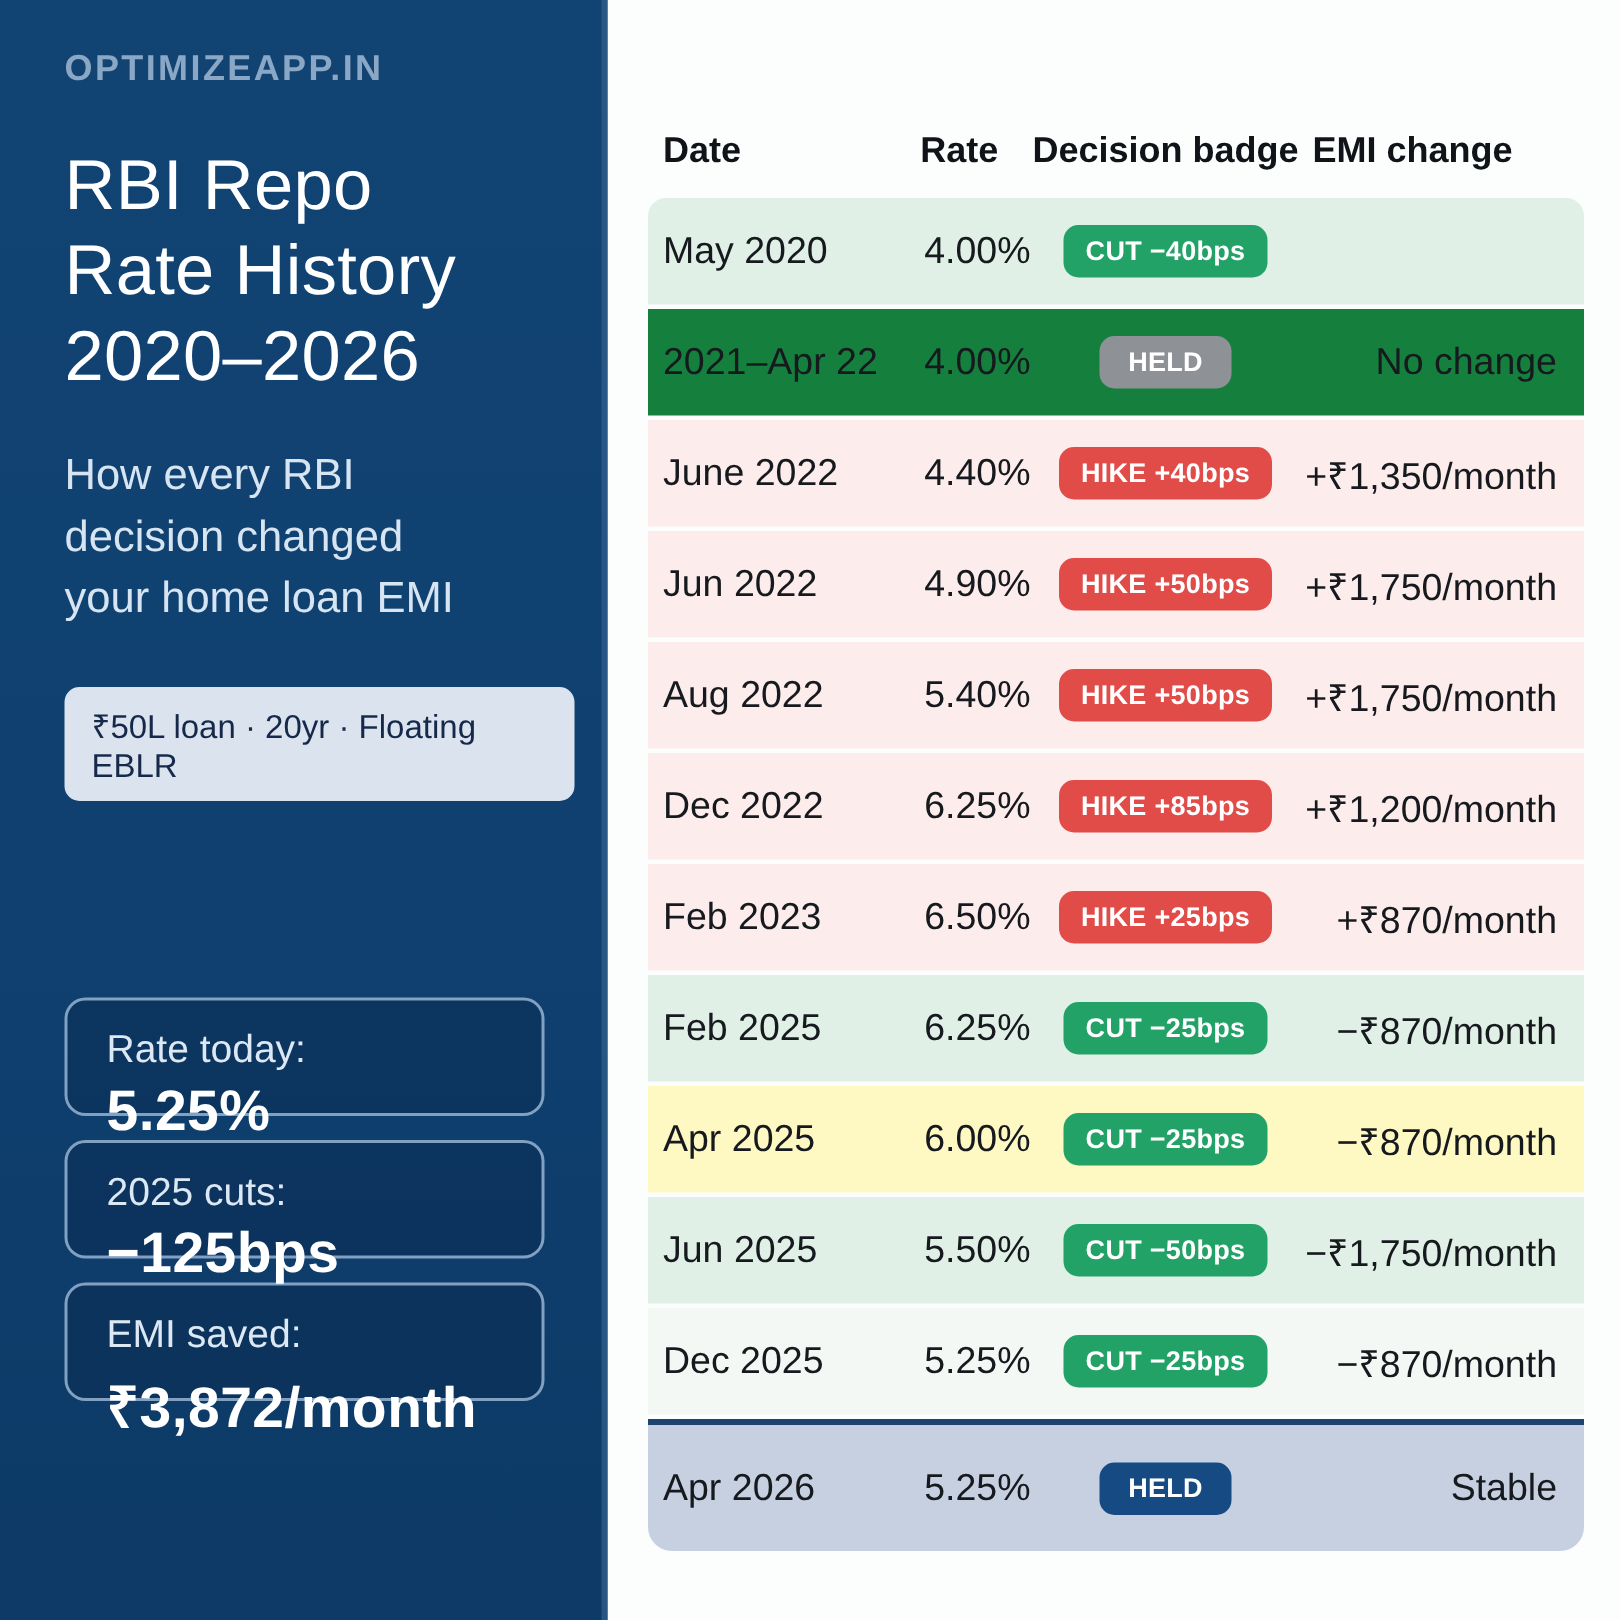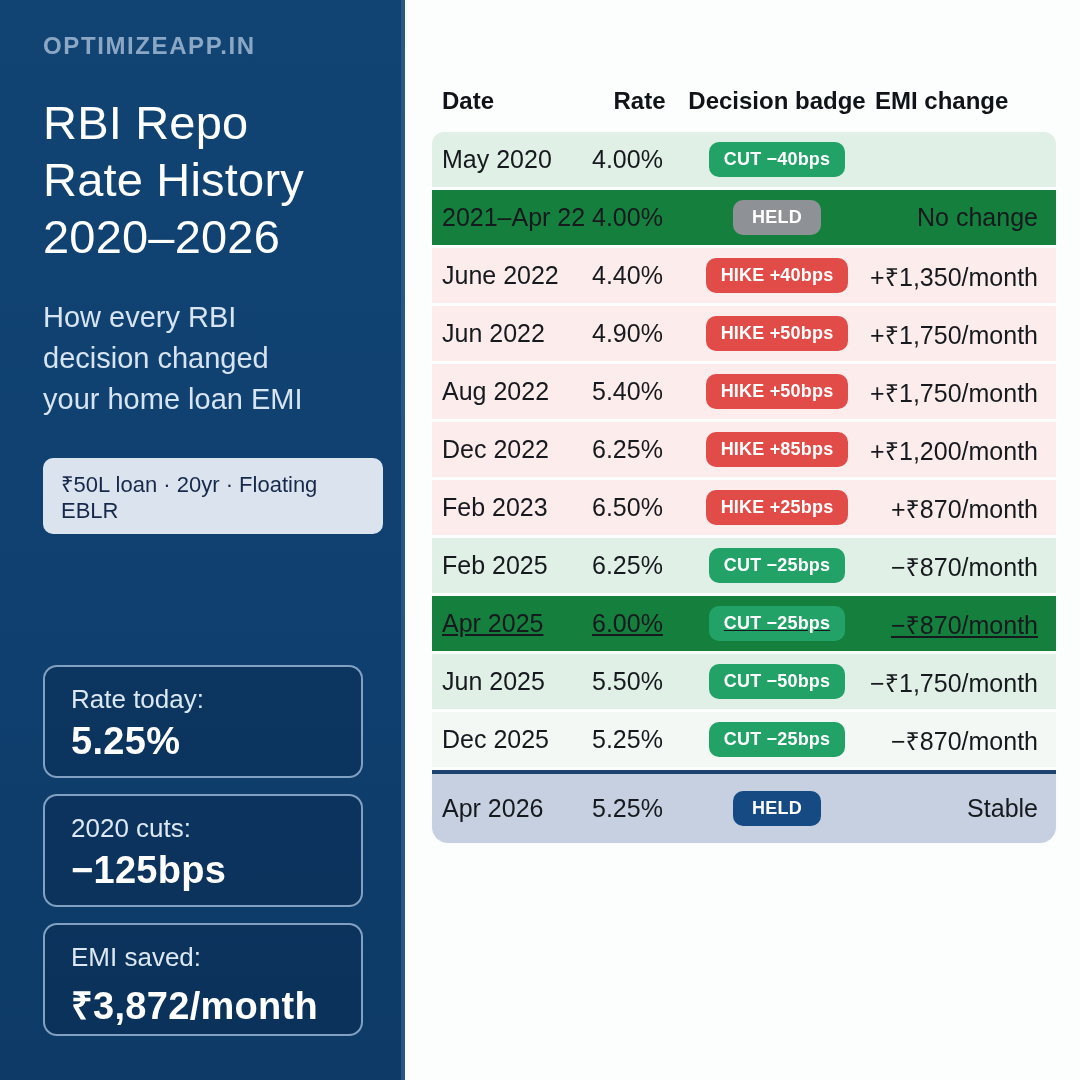--- a/index.html
+++ b/index.html
@@ -34,21 +34,21 @@
     font-size:29px;line-height:41px;font-weight:400;color:#d7e4f1;
   }
   .loan-pill{
     display:inline-block;margin-top:38px;
     background:#dbe3ee;color:#16294a;
     font-size:22px;font-weight:500;
     padding:10px 18px;border-radius:10px;
   }
   .stats{position:absolute;left:43px;right:42px;top:665px;}
   .stat-card{
-    box-sizing:border-box;height:113px;margin-bottom:16px;
+    box-sizing:border-box;height:79px;margin-bottom:16px;
     border:2px solid rgba(150,180,212,.85);border-radius:14px;
     background:rgba(8,38,70,.38);
     padding:17px 24px 0 26px;
   }
   .stat-label{font-size:26px;color:#dce8f4;font-weight:400;}
   .stat-value{font-size:38px;color:#ffffff;font-weight:700;margin-top:5px;letter-spacing:.3px;}
   
   .table-area{
     position:absolute;left:432px;top:0;width:624px;height:1080px;
   }
@@ -58,41 +58,41 @@
     padding:0 18px 0 10px;margin-top:84px;height:34px;margin-bottom:14px;
     font-size:24px;font-weight:700;color:#101418;
   }
   .t-head .h-rate{text-align:center;}
   .t-head .h-badge{text-align:center;}
   .t-head .h-emi{text-align:left;padding-left:8px;}
   .t-body{border-radius:12px 12px 16px 16px;overflow:hidden;}
   .t-row{
     display:grid;grid-template-columns:150px 95px 180px 1fr;
     align-items:center;box-sizing:border-box;
-    height:55px;margin-bottom:3px;padding:0 18px 0 10px;
+    height:71px;margin-bottom:3px;padding:0 18px 0 10px;
     font-size:25px;color:#16191d;
   }
   .t-row:last-child{margin-bottom:0;}
   .c-date{text-align:left;}
-  .c-rate{text-align:left;}
+  .c-rate{text-align:right;}
   .c-badge{display:flex;justify-content:center;}
   .c-emi{text-align:right;}
   .badge{
     display:inline-flex;align-items:center;justify-content:center;
     padding:7px 15px;border-radius:10px;
     color:#ffffff;font-size:18px;font-weight:700;letter-spacing:.2px;
     white-space:nowrap;
   }
   
   .row-cut{background:#e1f0e7;}
   .row-held{background:#15803d;}
   .row-hike{background:#fcedec;}
-  .row-cut-light{background:#15803d;text-decoration:underline;}
+  .row-cut-light{background:#fef9c3;}
   .row-cut-lightest{background:#f3f8f5;}
-  .row-current{background:#c6d0e1;border-top:4px solid #1d4470;height:73px;}
+  .row-current{background:#c6d0e1;border-top:4px solid #1d4470;height:88px;}
   
   .badge-cut{background:#22a267;}
   .badge-hike{background:#e14b48;}
   .badge-held{background:#8e9296;padding:7px 19px;}
   .badge-held-navy{background:#164a82;padding:7px 19px;}
 </style>
 </head>
 <body>
 
 <div class="left-panel">
@@ -108,21 +108,21 @@
     <div>your home loan EMI</div>
   </div>
   <div class="loan-pill">₹50L loan · 20yr · Floating EBLR</div>
 
   <div class="stats">
     <div class="stat-card">
       <div class="stat-label">Rate today:</div>
       <div class="stat-value">5.25%</div>
     </div>
     <div class="stat-card">
-      <div class="stat-label">2020 cuts:</div>
+      <div class="stat-label">2025 cuts:</div>
       <div class="stat-value">−125bps</div>
     </div>
     <div class="stat-card">
       <div class="stat-label">EMI saved:</div>
       <div class="stat-value">₹3,872/month</div>
     </div>
   </div>
 </div>
 
 <div class="table-area">

